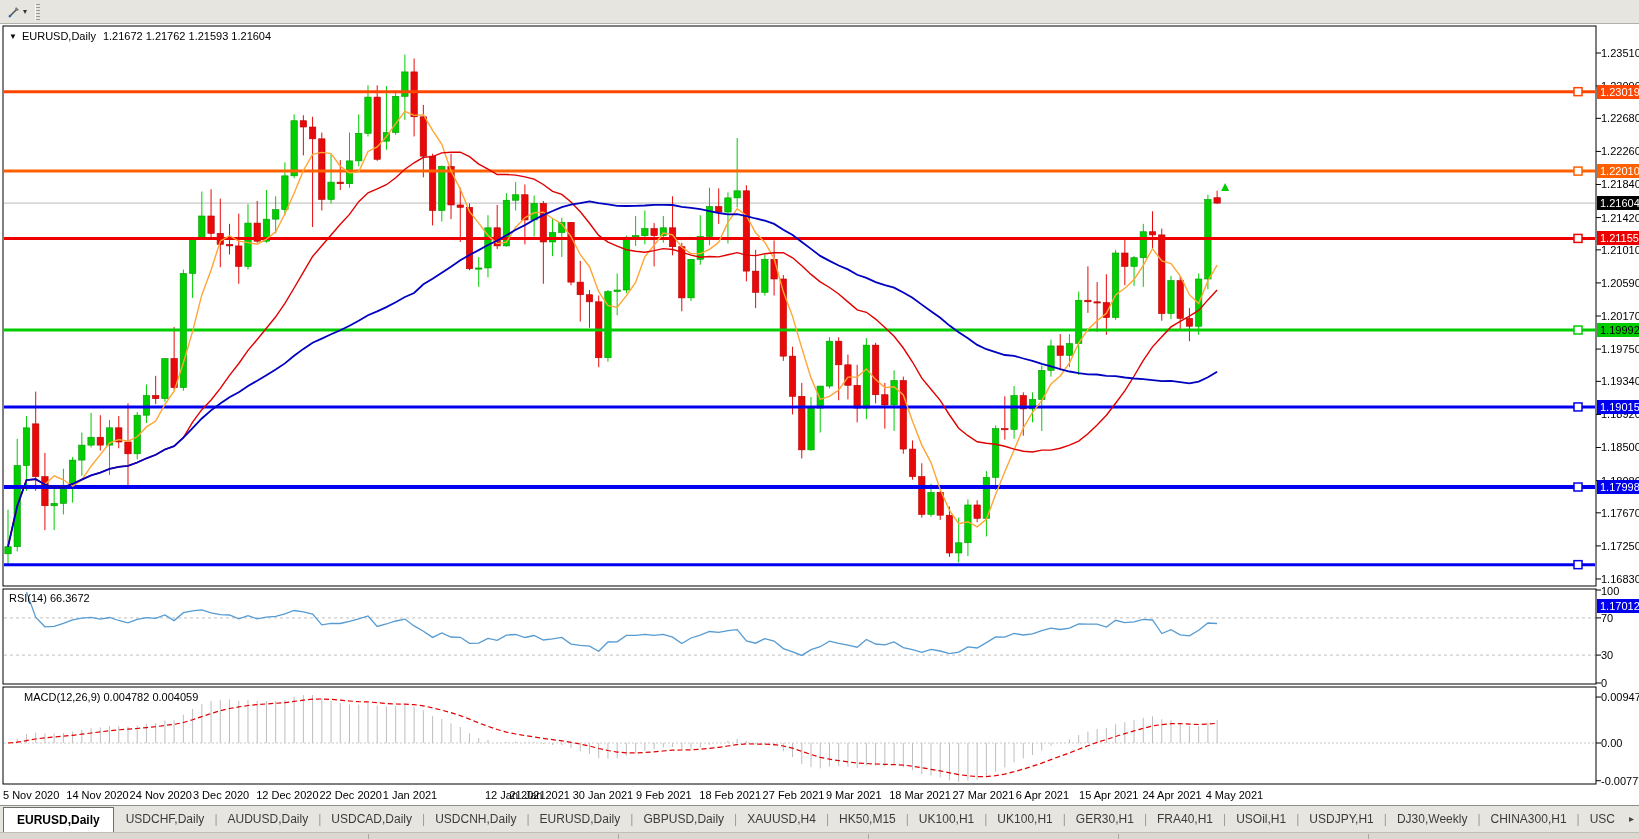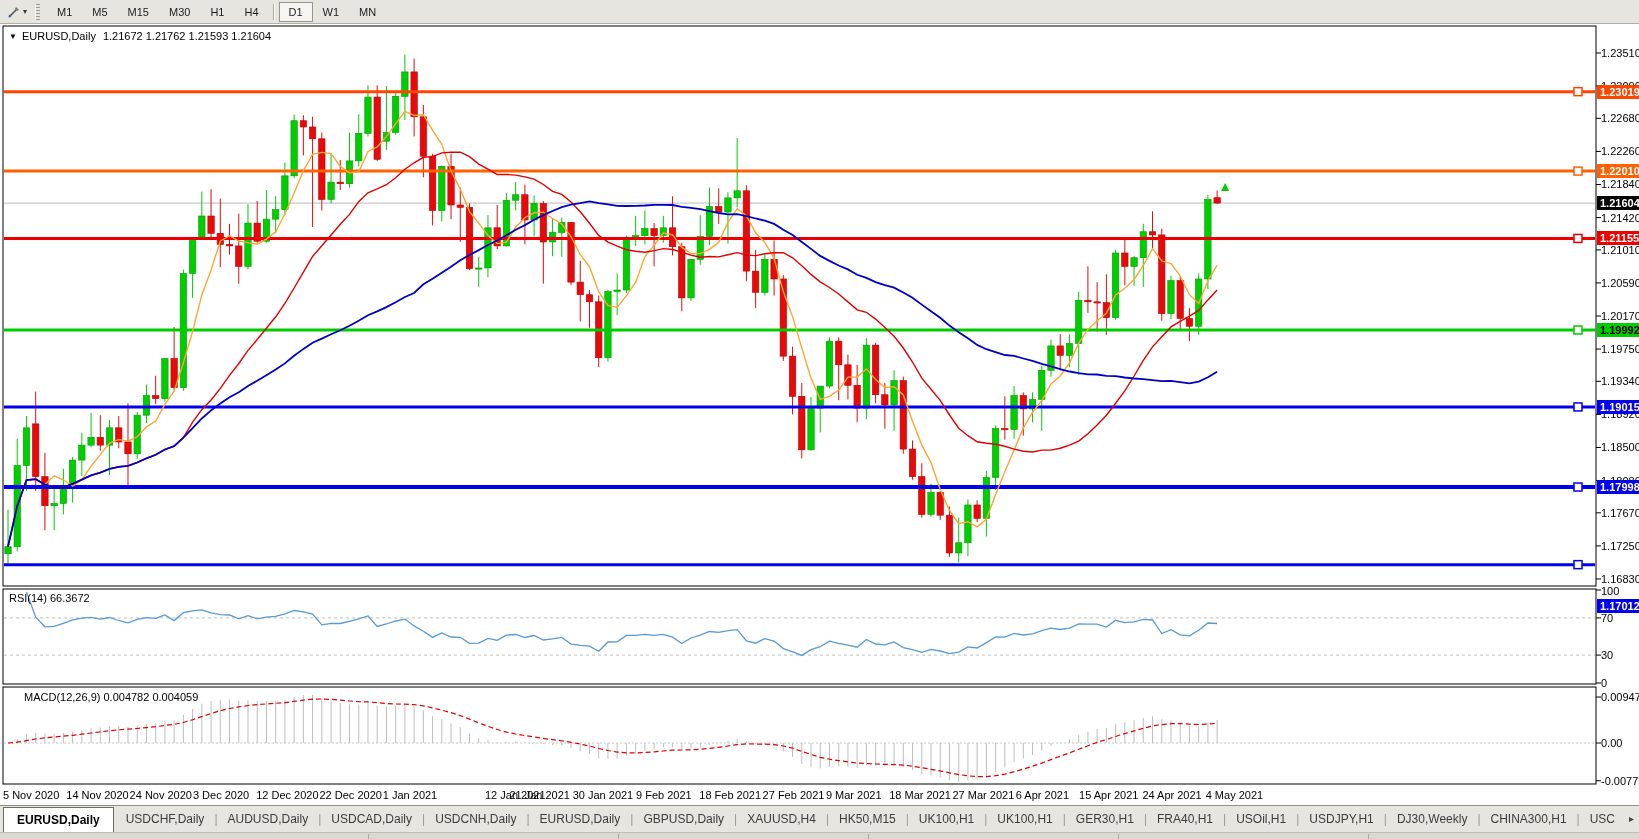--- a/index.html
+++ b/index.html
@@ -20,21 +20,21 @@
   .tf-sep{width:1px;height:16px;background:#aaa79f;border-right:1px solid #fff;margin:0 4px;}
 
   
   .panel-label{position:absolute;font-size:11px;color:#000;white-space:nowrap;z-index:5;}
   .panel-label .sym-arrow{font-size:8px;margin-right:5px;vertical-align:1px;}
   .panel-label .ohlc{margin-left:7px;}
 
   
   .tick{position:absolute;left:1601px;font-size:11px;color:#000;line-height:14px;white-space:nowrap;z-index:3;}
   .plabel{position:absolute;left:1597px;width:40px;height:14px;font-size:11px;line-height:14px;
-          padding-left:3px;color:#fff;white-space:nowrap;z-index:4;font-weight:bold;}
+          padding-left:3px;color:#fff;white-space:nowrap;z-index:4;}
 
   
   .date-axis{position:absolute;left:0;top:786px;width:1639px;height:19px;background:#fff;}
   .date{position:absolute;top:3px;font-size:11px;color:#000;white-space:nowrap;}
 
   
   .tabs{position:absolute;left:0;top:805px;width:1639px;height:27px;background:#e7e5e0;
         border-top:1px solid #8f8d87;display:flex;align-items:stretch;box-sizing:border-box;overflow:hidden;}
   .tab{font-size:12px;color:#3c3c3c;padding:6px 10px 5px;white-space:nowrap;cursor:default;}
   .tab.active{background:#fff;border:1px solid #6e6c67;border-bottom:none;color:#000;
@@ -58,32 +58,20 @@
       <span>
         <svg width="14" height="14" viewBox="0 0 14 14">
           <path d="M2 12 L10 4" stroke="#555" stroke-width="1.6" fill="none"></path>
           <path d="M9 2 L12 5 L10 6 L8 4 Z" fill="#777"></path>
           <circle cx="3" cy="11" r="1.3" fill="#2a6db5"></circle>
         </svg>
       </span>
       <span class="dd-arrow">▾</span>
     </div>
     <div class="grip"></div>
-    <div class="tf-group" id="tfGroup">
-        <div class="tf-btn">M1</div>
-        <div class="tf-btn">M5</div>
-        <div class="tf-btn">M15</div>
-        <div class="tf-btn">M30</div>
-        <div class="tf-btn">H1</div>
-        <div class="tf-btn">H4</div>
-        <div class="tf-sep"></div>
-        <div class="tf-btn active">D1</div>
-        <div class="tf-btn">W1</div>
-        <div class="tf-btn">MN</div>
-      </div>
   </div>
 
   <svg id="plot" width="1639" height="786">
       <rect x="3" y="26" width="1593" height="560" fill="#ffffff" stroke="#000" stroke-width="1"></rect>
       <rect x="3" y="589" width="1593" height="95" fill="#ffffff" stroke="#000" stroke-width="1"></rect>
       <rect x="3" y="687" width="1593" height="97" fill="#ffffff" stroke="#000" stroke-width="1"></rect>
       <line x1="4" y1="203.07874015748092" x2="1595" y2="203.07874015748092" stroke="#BBBBBB" stroke-width="1"></line>
       <g>
         <line x1="8" y1="509.6929133858272" x2="8" y2="565.5984251968516" stroke="#00CE00" stroke-width="1"></line>
         <rect x="4.8" y="546.7007874015746" width="6.4" height="7.086614173229236" fill="#00CE00" stroke="#009b00" stroke-width="0.6"></rect>

